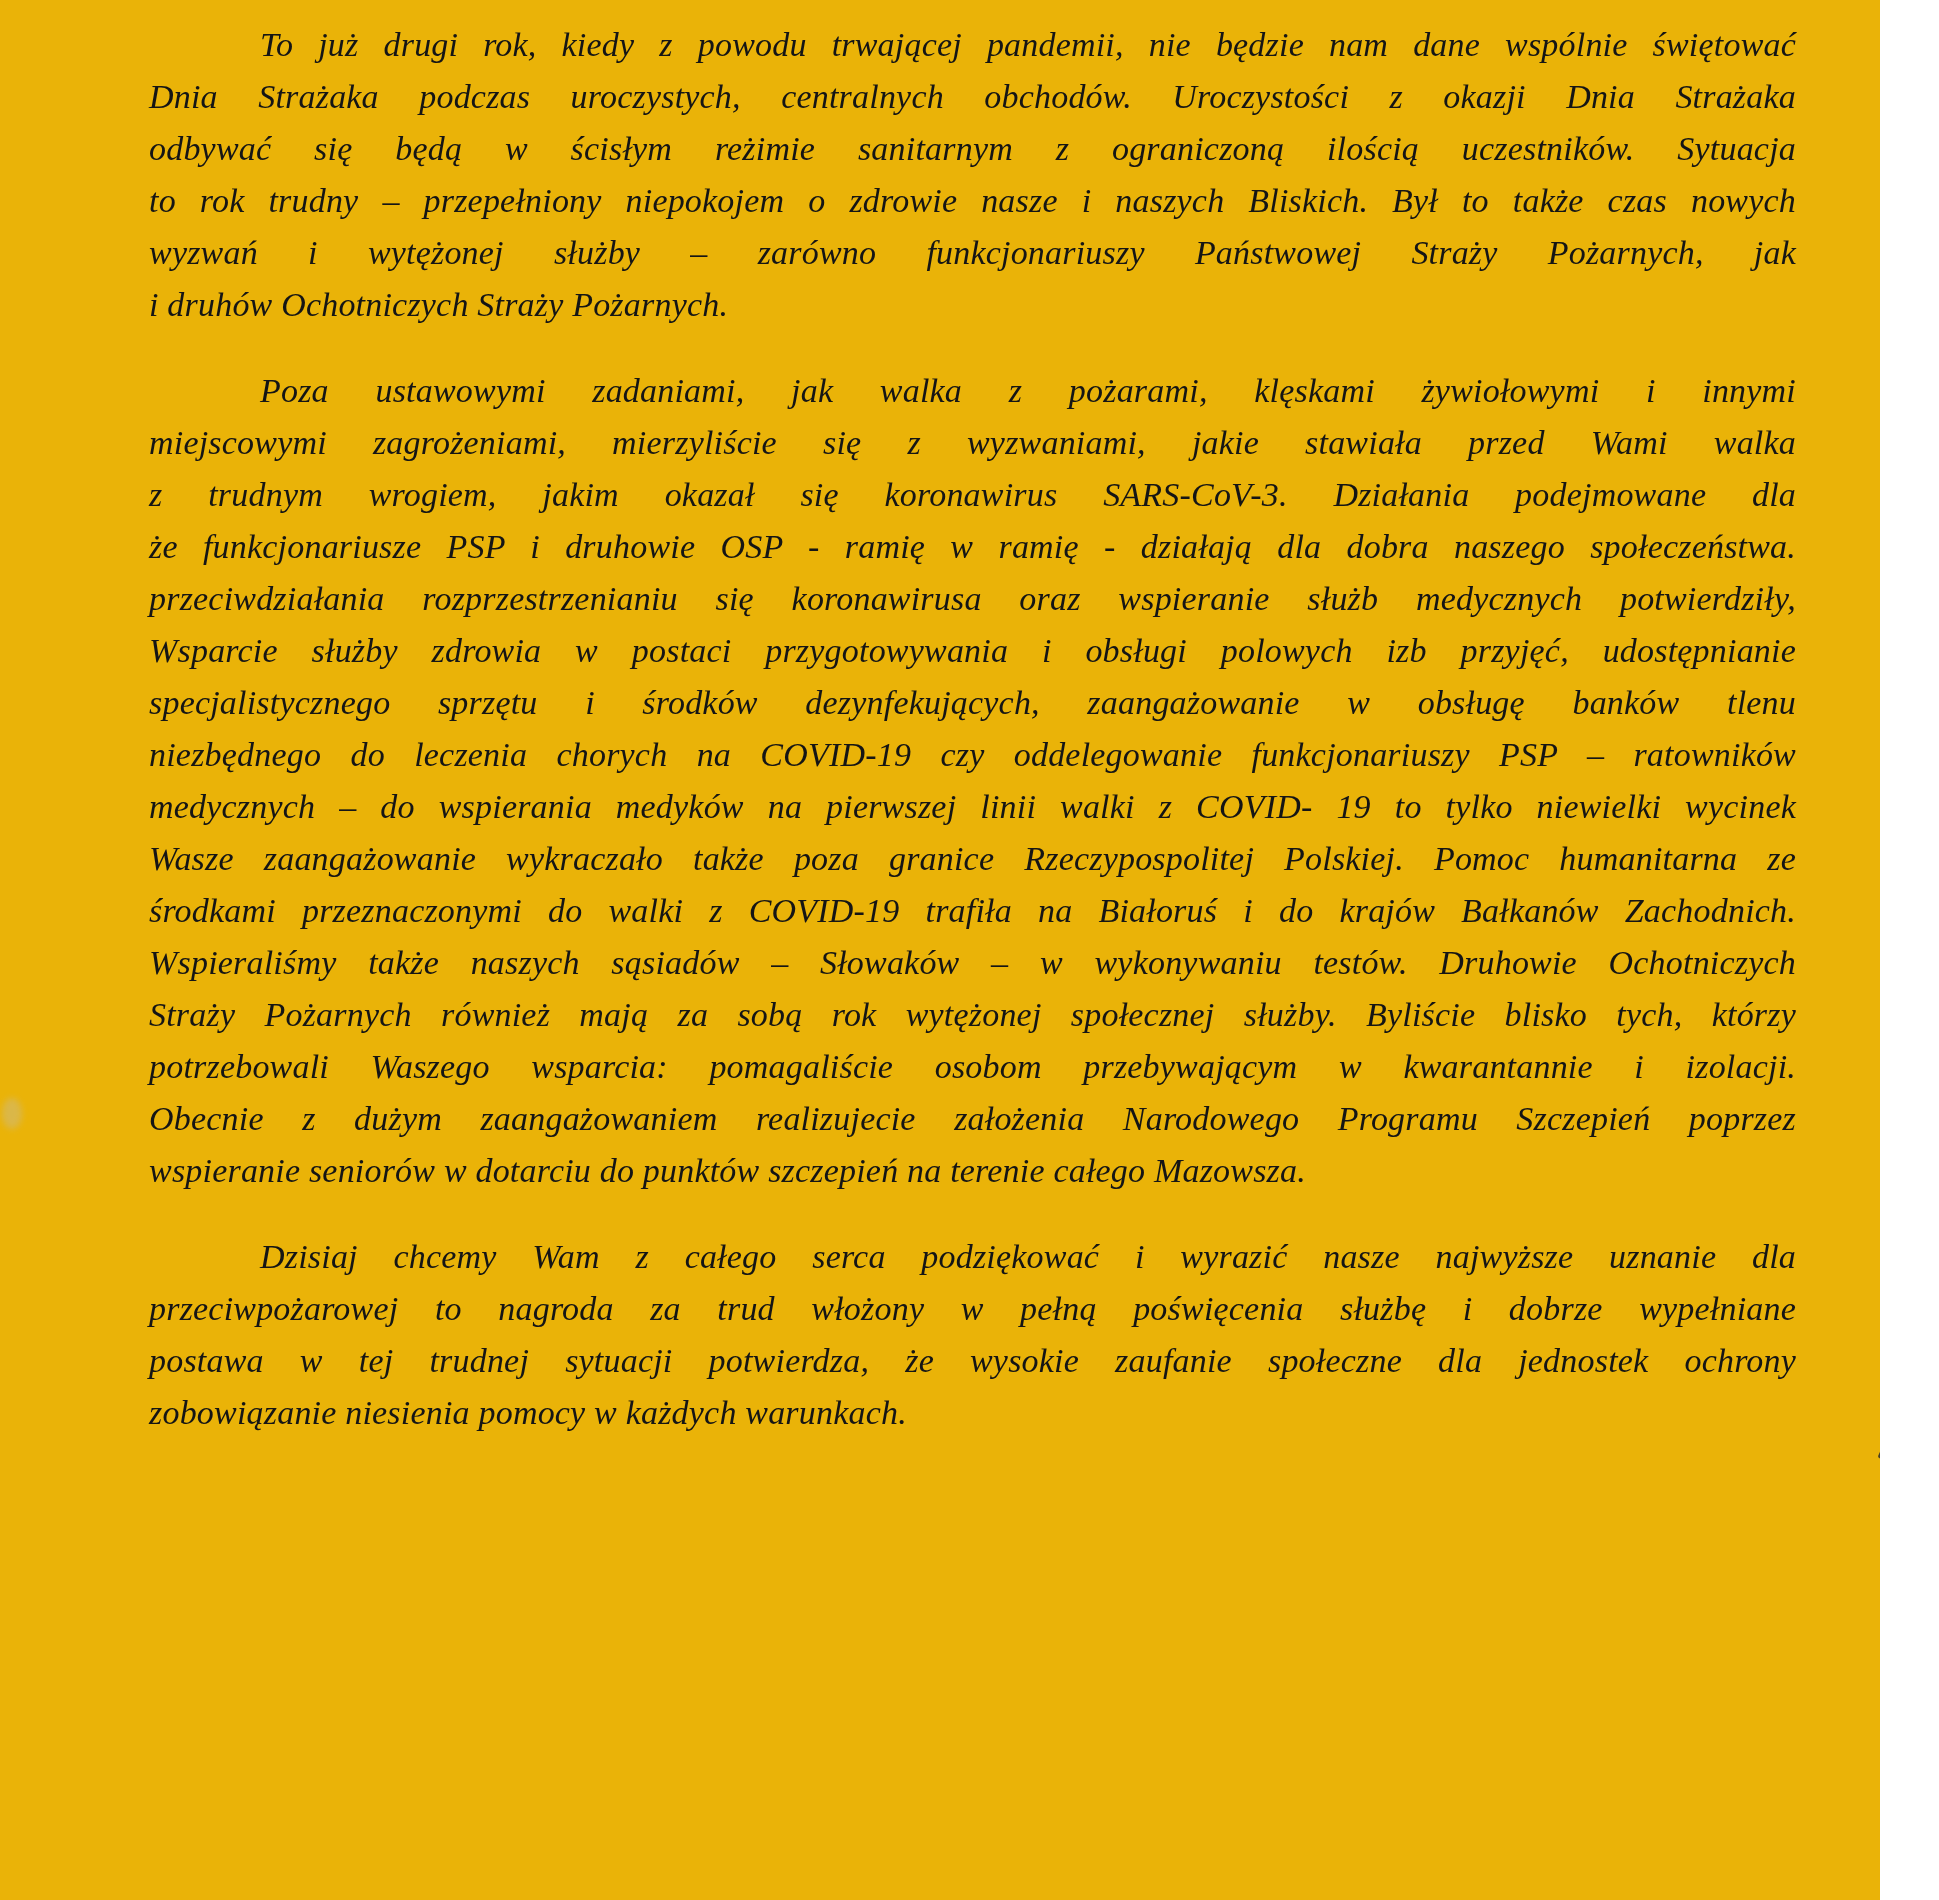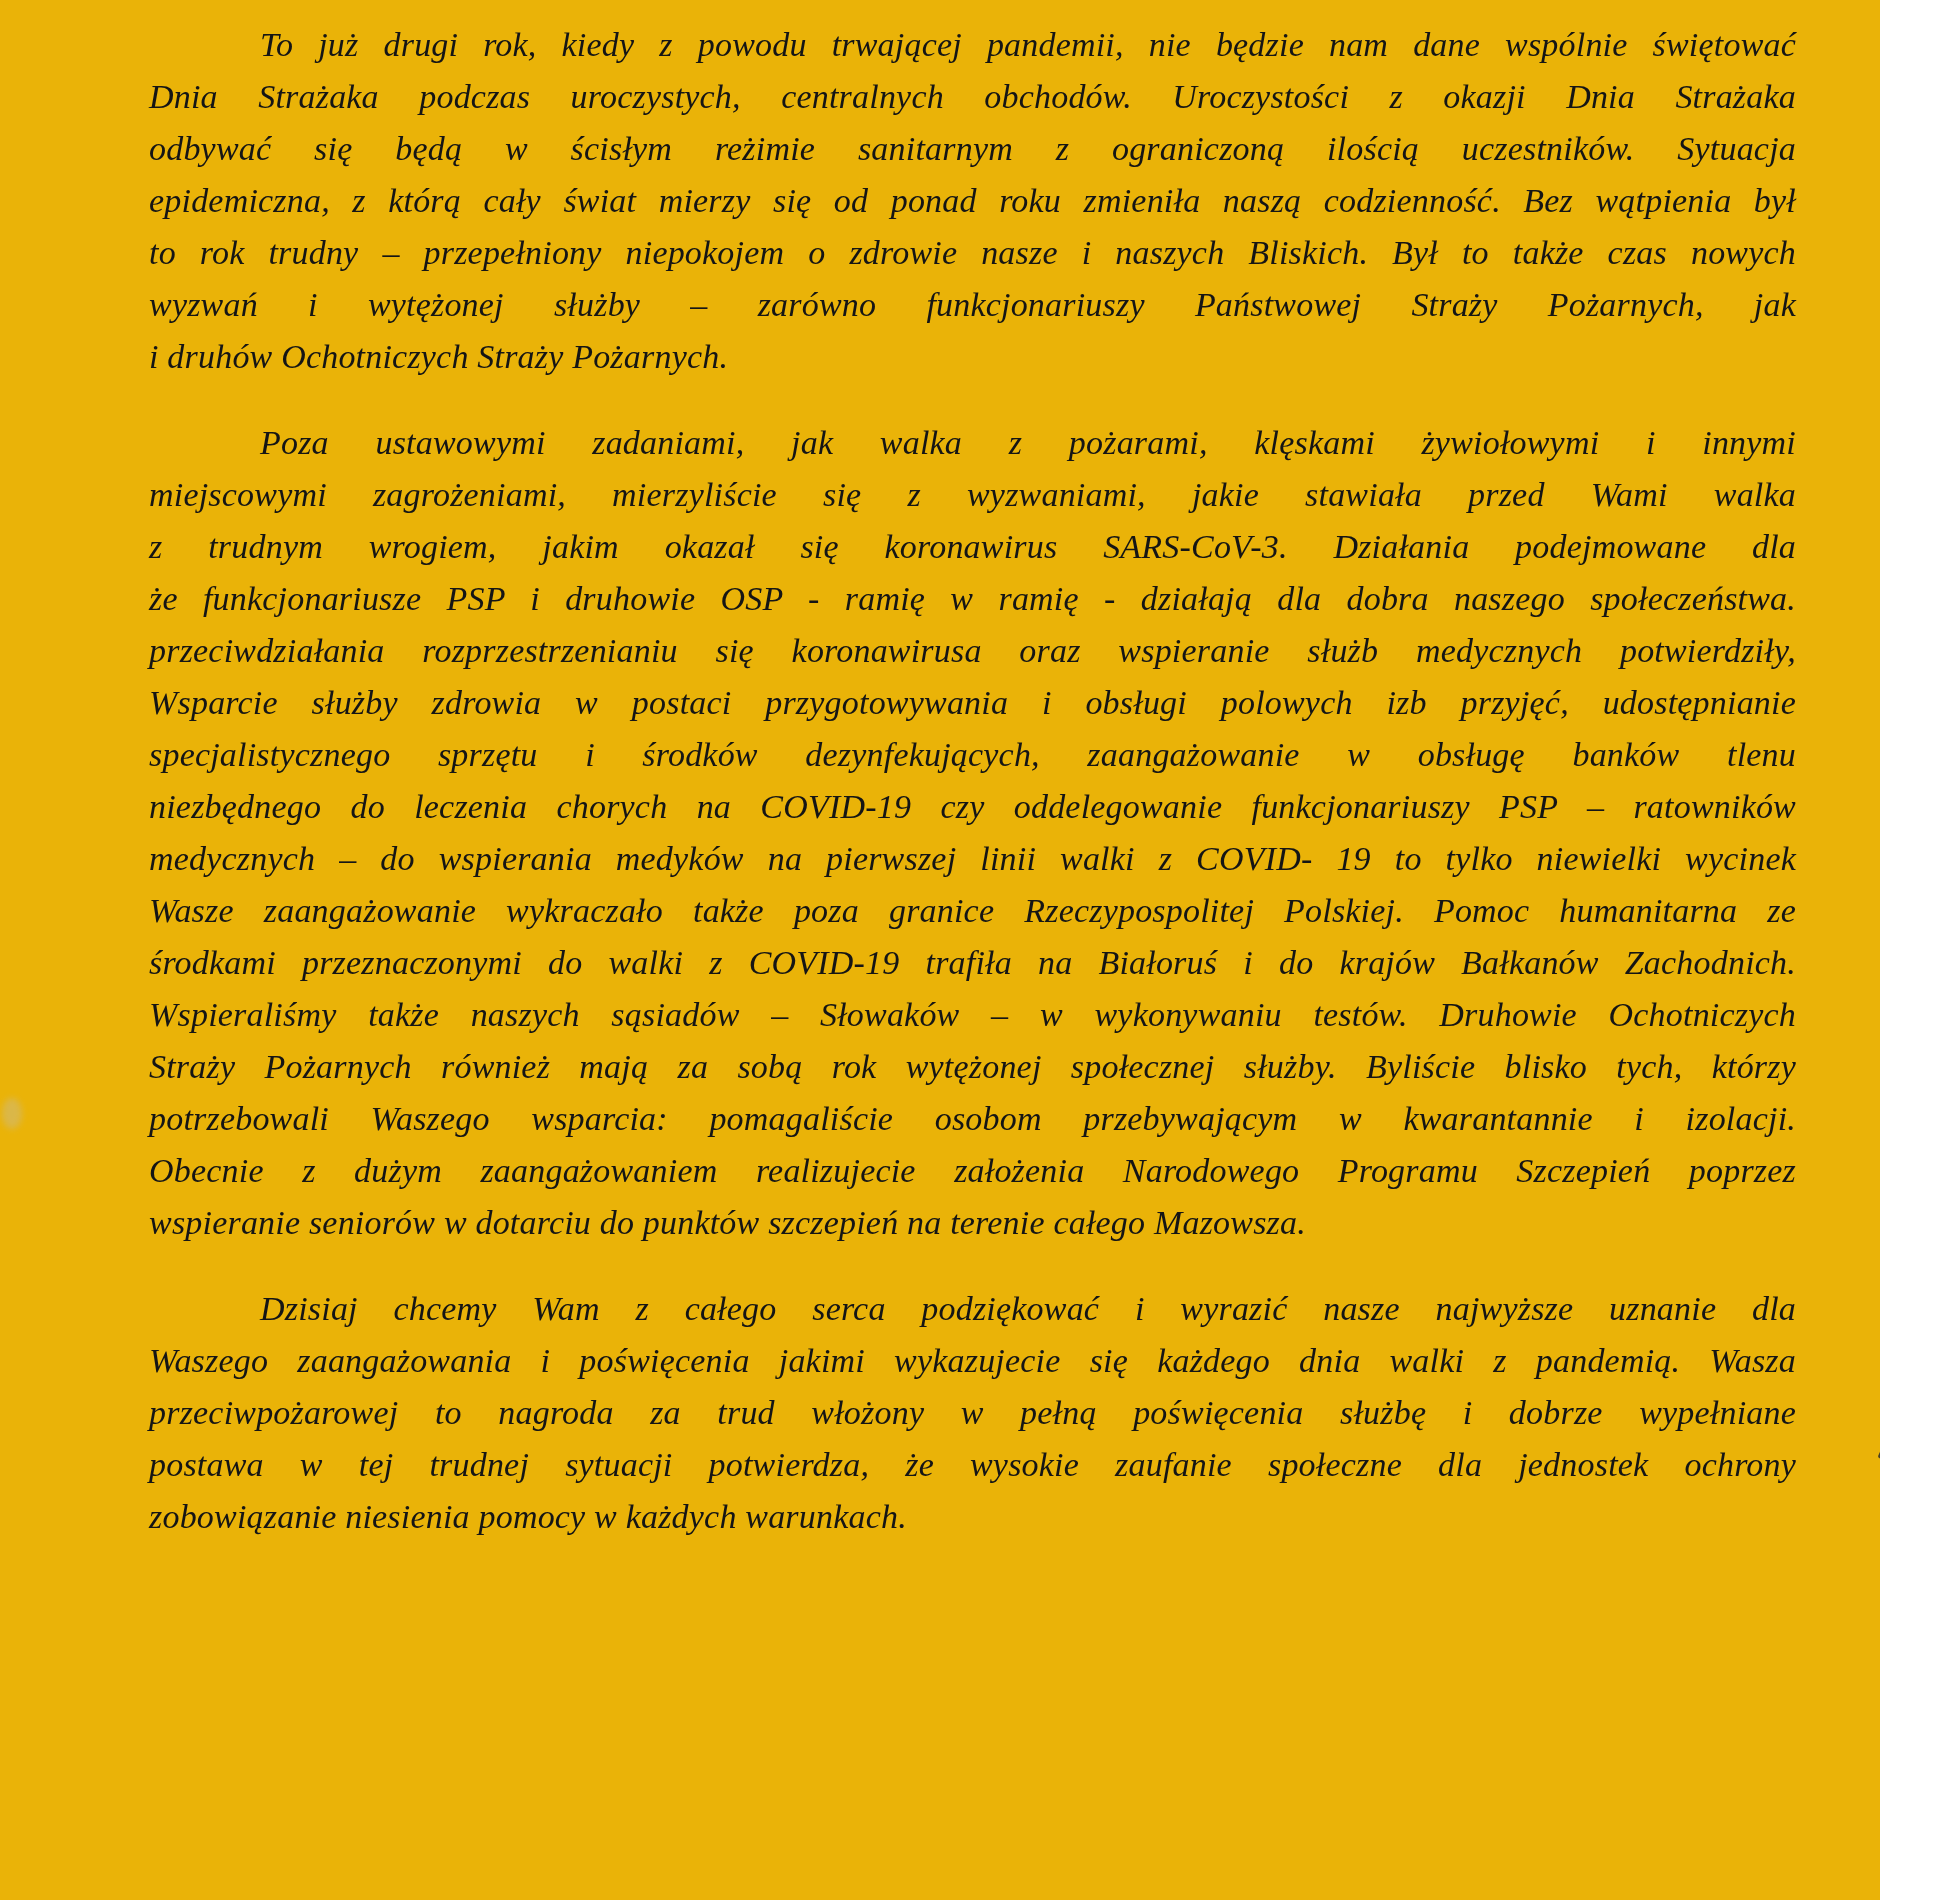--- a/index.html
+++ b/index.html
@@ -70,21 +70,20 @@
 </style>
 </head>
 <body>
 
 <div class="page">
   <div class="letter-body" id="letter-body">
       <div class="para">
         <div class="line first">To już drugi rok, kiedy z powodu trwającej pandemii, nie będzie nam dane wspólnie świętować</div>
         <div class="line">Dnia Strażaka podczas uroczystych, centralnych obchodów. Uroczystości z okazji Dnia Strażaka</div>
         <div class="line">odbywać się będą w ścisłym reżimie sanitarnym z ograniczoną ilością uczestników. Sytuacja</div>
-        <div class="line">epidemiczna, z którą cały świat mierzy się od ponad roku zmieniła naszą codzienność. Bez wątpienia był</div>
         <div class="line">to rok trudny – przepełniony niepokojem o zdrowie nasze i naszych Bliskich. Był to także czas nowych</div>
         <div class="line">wyzwań i wytężonej służby – zarówno funkcjonariuszy Państwowej Straży Pożarnych, jak</div>
         <div class="line last">i druhów Ochotniczych Straży Pożarnych.</div>
       </div>
       <div class="para">
         <div class="line first">Poza ustawowymi zadaniami, jak walka z pożarami, klęskami żywiołowymi i innymi</div>
         <div class="line">miejscowymi zagrożeniami, mierzyliście się z  wyzwaniami, jakie stawiała przed Wami walka</div>
         <div class="line">z trudnym wrogiem, jakim okazał się koronawirus SARS-CoV-3. Działania podejmowane dla</div>
         <div class="line">że funkcjonariusze PSP i druhowie OSP - ramię w ramię - działają dla dobra naszego społeczeństwa.</div>
         <div class="line">przeciwdziałania rozprzestrzenianiu się koronawirusa oraz wspieranie służb medycznych potwierdziły,</div>
@@ -95,21 +94,20 @@
         <div class="line">Wasze zaangażowanie wykraczało także poza granice Rzeczypospolitej Polskiej. Pomoc humanitarna ze</div>
         <div class="line">środkami przeznaczonymi do walki z COVID-19 trafiła na Białoruś i do krajów Bałkanów Zachodnich.</div>
         <div class="line">Wspieraliśmy także naszych sąsiadów – Słowaków – w wykonywaniu testów. Druhowie Ochotniczych</div>
         <div class="line">Straży Pożarnych również mają za sobą rok wytężonej społecznej służby. Byliście blisko tych, którzy</div>
         <div class="line">potrzebowali Waszego wsparcia: pomagaliście osobom przebywającym w kwarantannie i izolacji.</div>
         <div class="line">Obecnie z dużym zaangażowaniem realizujecie założenia Narodowego Programu Szczepień poprzez</div>
         <div class="line last">wspieranie seniorów w dotarciu do punktów szczepień na terenie całego Mazowsza.</div>
       </div>
       <div class="para">
         <div class="line first">Dzisiaj chcemy Wam z całego serca podziękować i wyrazić nasze najwyższe uznanie dla</div>
-        <div class="line">Waszego zaangażowania i poświęcenia jakimi wykazujecie się każdego dnia walki z pandemią. Wasza</div>
         <div class="line">przeciwpożarowej to nagroda za trud włożony w pełną poświęcenia służbę i dobrze wypełniane</div>
         <div class="line">postawa w tej trudnej sytuacji potwierdza, że  wysokie zaufanie społeczne dla jednostek ochrony</div>
         <div class="line last">zobowiązanie niesienia pomocy w każdych warunkach.</div>
       </div>
     </div>
   <div class="speck-right"></div>
   <div class="smudge-left"></div>
 </div>
 
 

